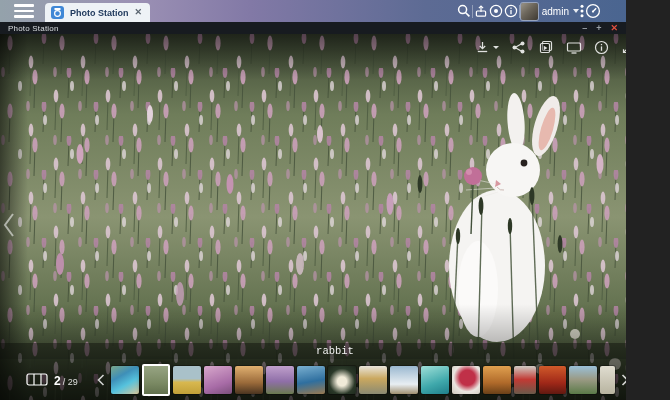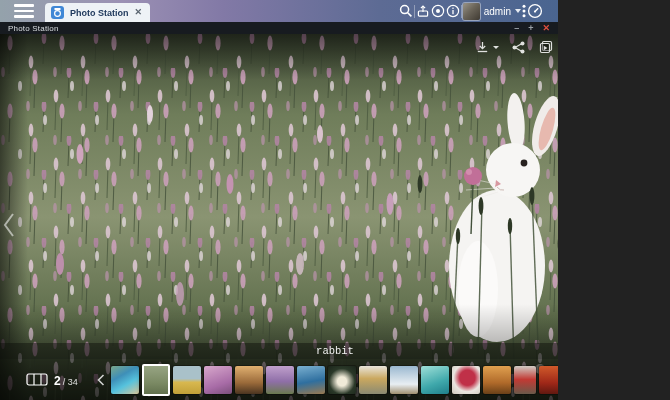--- a/index.html
+++ b/index.html
@@ -1,33 +1,33 @@
 <!DOCTYPE html>
 <html><head>
 <meta charset="utf-8">
 <style>
   * { margin:0; padding:0; box-sizing:border-box; }
   body { font-family:"Liberation Sans", sans-serif; background:#222; }
-  .screen { position:relative; width:558px; height:400px; overflow:hidden; background:#000; }
+  .screen { position:relative; width:626px; height:400px; overflow:hidden; background:#000; }
 
   
   .taskbar{
     position:relative; height:22px; display:flex; align-items:center;
     background:linear-gradient(90deg,#94a2ab 0%,#9b90b4 22%,#8279a6 40%,#5d6b94 68%,#4a6590 100%);
   }
   .hamburger{ width:20px; margin-left:14px; display:flex; flex-direction:column; gap:3px; cursor:pointer; }
   .hamburger span{ display:block; height:2.5px; background:#fff; border-radius:1px; }
   .tab{
     margin-left:11px; height:19px; align-self:flex-end; display:flex; align-items:center; gap:6px;
     background:#eef2f6; border-radius:4px 4px 0 0; padding:0 8px 0 6px; min-width:104px;
   }
   .appicon{ width:13px; height:13px; border-radius:3px; background:#3f87d6; display:flex; align-items:center; justify-content:center; flex:0 0 auto;}
   .tab-label{ font-size:9px; font-weight:bold; color:#223b5e; white-space:nowrap; }
   .tab-close{ margin-left:auto; font-size:9px; color:#5a6570; font-weight:bold; line-height:1; cursor:pointer; }
-  .tb-right{ margin-left:auto; display:flex; align-items:center; gap:1px; padding-right:15px; }
+  .tb-right{ margin-left:auto; display:flex; align-items:center; gap:1px; padding-right:25px; }
   .tb-ic{ display:flex; align-items:center; cursor:pointer; }
   .tb-div{ width:1px; height:13px; background:rgba(255,255,255,.35); }
   .avatar{ width:17px; height:17px; border-radius:2px; overflow:hidden;
     background:linear-gradient(135deg,#9a9488 0%,#6b655a 45%,#3f3a32 100%); box-shadow:0 0 0 1px rgba(255,255,255,.4); }
   .userbox{ display:flex; align-items:center; gap:4px; cursor:pointer; }
   .username{ font-size:10px; color:#fff; }
   .caret{ width:0; height:0; border-left:3.5px solid transparent; border-right:3.5px solid transparent; border-top:4px solid #e8ecf2; }
 
   
   .titlebar{ height:12px; background:#171b20; display:flex; align-items:center; padding:0 8px; }
@@ -319,21 +319,21 @@
       <span class="caption">rabbit</span>
     </div>
 
     <div class="strip">
       <div class="counter">
         <svg width="22" height="13" viewBox="0 0 22 13" fill="none" stroke="#fff" stroke-width="1.2">
             <rect x="1" y="1" width="20" height="11" rx="2"></rect>
             <line x1="8" y1="1" x2="8" y2="12"></line>
             <line x1="15" y1="1" x2="15" y2="12"></line>
           </svg>
-        <span><span class="cnt-cur">2</span><span class="cnt-of">/ 34</span></span>
+        <span><span class="cnt-cur">2</span><span class="cnt-of">/ 29</span></span>
       </div>
       <span class="strip-arrow">
         <svg width="8" height="12" viewBox="0 0 8 12" fill="none" stroke="#fff" stroke-width="1.6">
             <path d="M6.5 1 L1.5 6 L6.5 11"></path>
           </svg>
       </span>
       <div class="thumbs" id="thumbs">
           <div class="thumb" style="background: linear-gradient(150deg, rgb(123, 168, 138) 0%, rgb(62, 143, 184) 35%, rgb(86, 194, 221) 62%, rgb(217, 199, 154) 100%); width: 28px;"></div>
           <div class="thumb sel" style="background: linear-gradient(rgb(151, 164, 131) 0%, rgb(123, 138, 100) 60%, rgb(98, 113, 78) 100%); width: 28px;"></div>
           <div class="thumb" style="background: linear-gradient(rgb(169, 193, 201) 0%, rgb(169, 193, 201) 45%, rgb(216, 184, 79) 58%, rgb(193, 160, 56) 100%); width: 28px;"></div>

